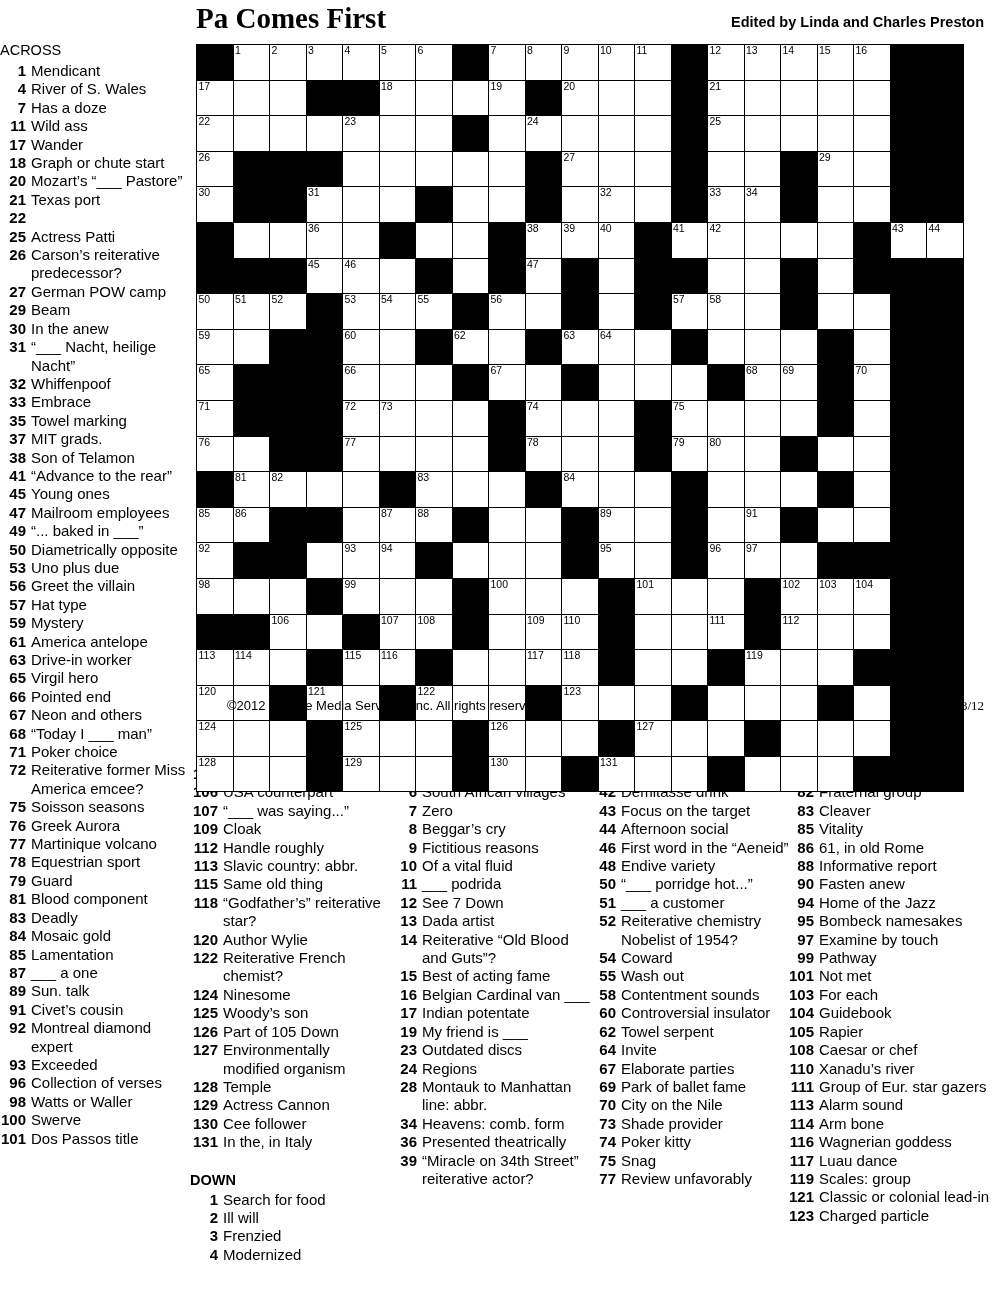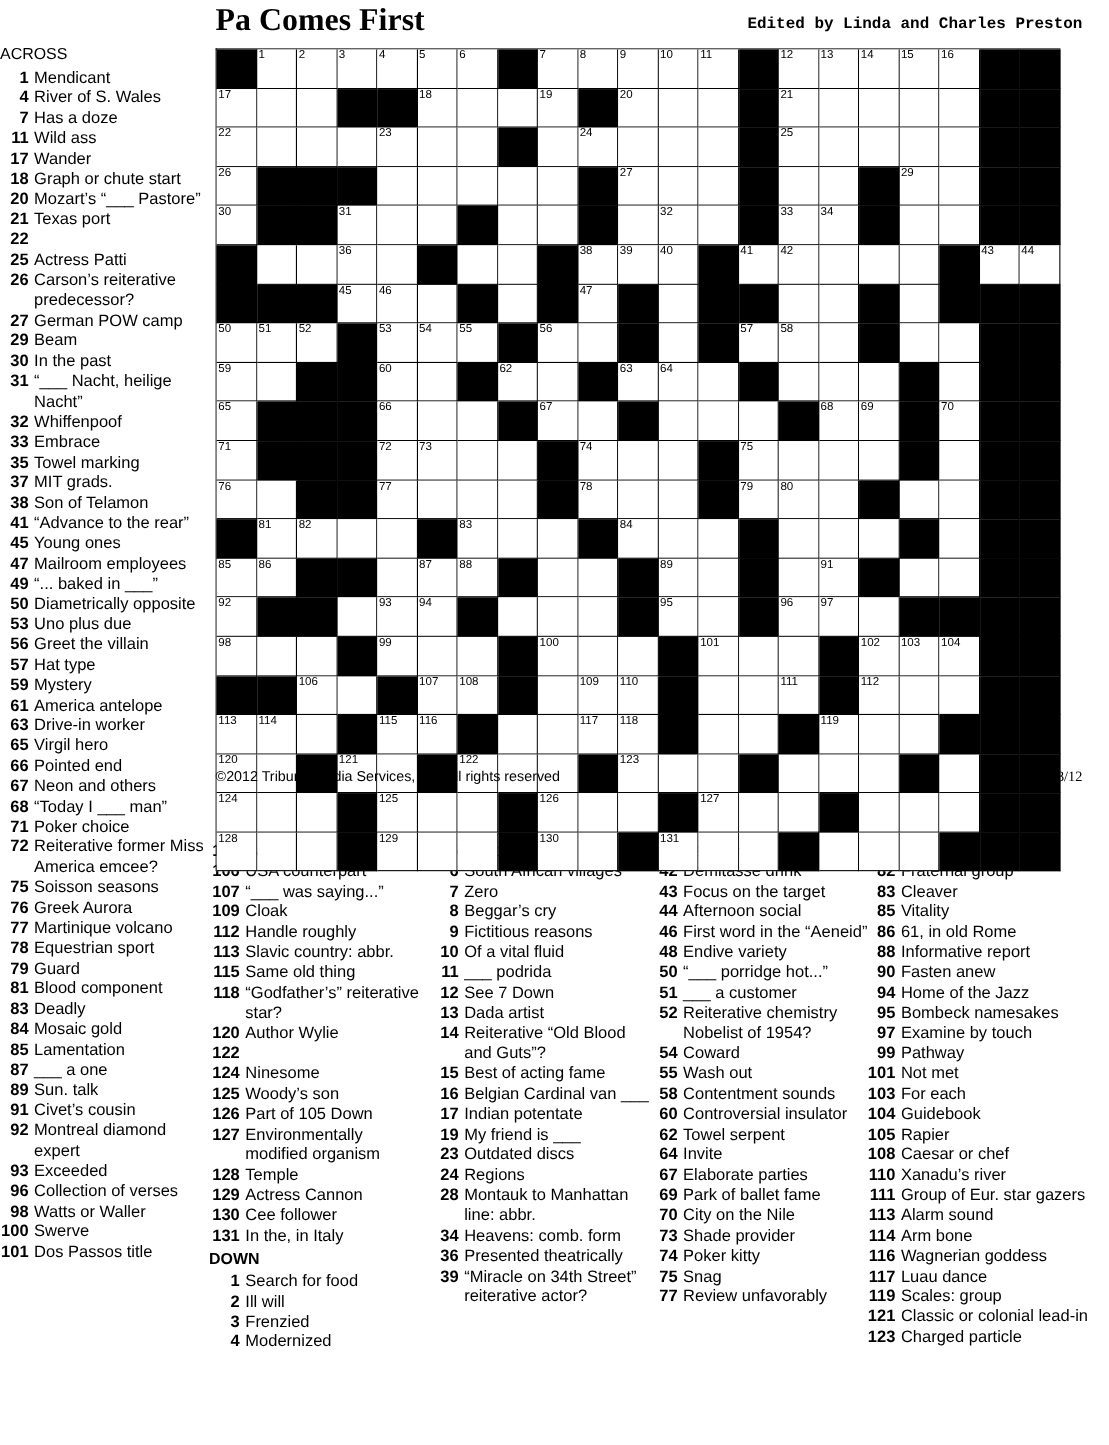--- a/index.html
+++ b/index.html
@@ -27,21 +27,21 @@
     font-family: "Liberation Serif", serif;
     font-weight: bold;
     font-size: 29px;
     letter-spacing: 0px;
   }
   #editor-credit {
     position: absolute;
     right: 24px; top: 14px;
     font-size: 14.5px;
     font-weight: bold;
-    font-family: Liberation Mono, monospace;
+    font-family: Liberation Sans, sans-serif;
   }
 
   
   #across-heading {
     position: absolute;
     left: 0; top: 42px;
     font-size: 14.5px;
     font-weight: normal;
   }
 
@@ -70,21 +70,21 @@
   #col3 { left: 395px; top: 765px; width: 196px; }
   #col3 .num { width: 22px; }
   #col4 { left: 594px; top: 765px; width: 196px; }
   #col4 .num { width: 22px; }
   #col5 { left: 786px; top: 765px; width: 222px; }
   #col5 .num { width: 28px; }
 
   .section-heading {
     font-size: 14.5px;
     font-weight: bold;
-    margin-top: 4px;
+    margin-top: 20px;
     margin-bottom: 3px;
   }
 
   
   #grid-wrap {
     position: absolute;
     left: 196px; top: 44px;
   }
   #grid {
     position: relative;
@@ -107,20 +107,21 @@
     font-size: 10.5px;
     font-family: "Liberation Sans", sans-serif;
     line-height: 11px;
   }
 
   
   #copyright {
     position: absolute;
     left: 196px; top: 698px;
     font-size: 13px;
+    padding-left: 31px;
   }
   #puzzle-date {
     position: absolute;
     right: 24px; top: 698px;
     font-size: 13px;
     font-family: Liberation Serif, serif;
   }
 </style>
 </head>
 <body>
@@ -179,21 +180,21 @@
     <div class="clue">
       <span class="num">27</span>
       <span class="txt">German POW camp</span>
     </div>
     <div class="clue">
       <span class="num">29</span>
       <span class="txt">Beam</span>
     </div>
     <div class="clue">
       <span class="num">30</span>
-      <span class="txt">In the past</span>
+      <span class="txt">In the anew</span>
     </div>
     <div class="clue">
       <span class="num">31</span>
       <span class="txt">“___ Nacht, heilige Nacht”</span>
     </div>
     <div class="clue">
       <span class="num">32</span>
       <span class="txt">Whiffenpoof</span>
     </div>
     <div class="clue">
@@ -386,20 +387,21 @@
     <div class="clue">
       <span class="num">118</span>
       <span class="txt">“Godfather’s” reiterative star?</span>
     </div>
     <div class="clue">
       <span class="num">120</span>
       <span class="txt">Author Wylie</span>
     </div>
     <div class="clue">
       <span class="num">122</span>
+      <span class="txt">Reiterative French chemist?</span>
     </div>
     <div class="clue">
       <span class="num">124</span>
       <span class="txt">Ninesome</span>
     </div>
     <div class="clue">
       <span class="num">125</span>
       <span class="txt">Woody’s son</span>
     </div>
     <div class="clue">

